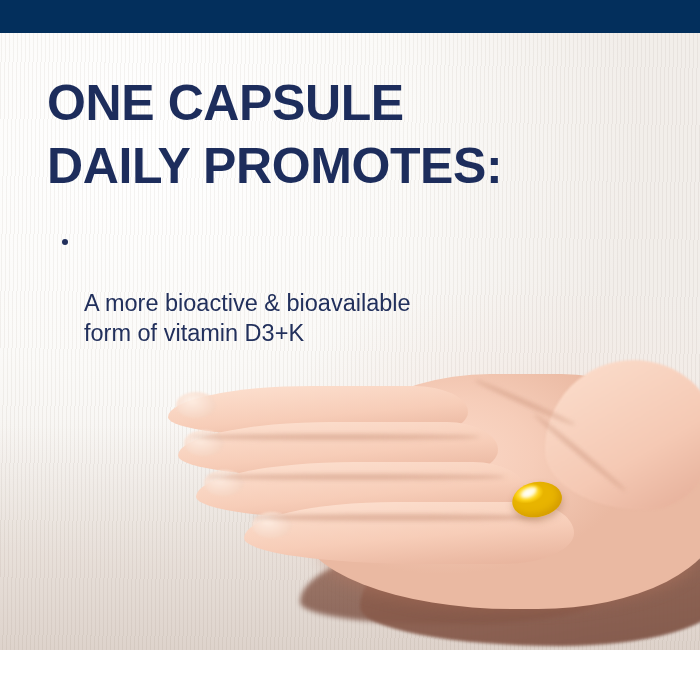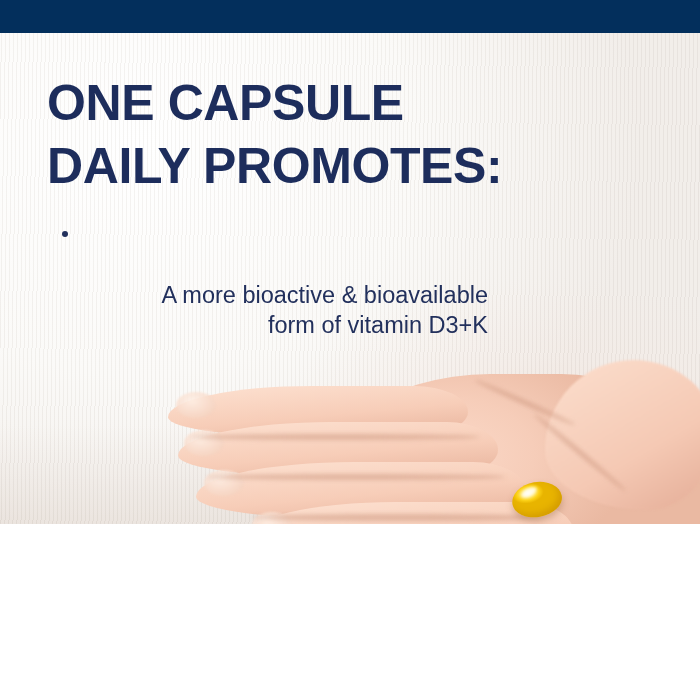--- a/index.html
+++ b/index.html
@@ -7,21 +7,21 @@
     padding: 0;
     background: #ffffff;
   }
   body {
     font-family: "Liberation Sans", sans-serif;
   }
 
   .ad {
     position: relative;
     width: 700px;
-    height: 524px;
+    height: 650px;
     overflow: hidden;
     background: #f4f1ee;
   }
 
   
   .topbar {
     position: absolute;
     left: 0; top: 0;
     width: 700px;
     height: 33px;
@@ -76,27 +76,26 @@
     font-weight: bold;
     letter-spacing: -0.4px;
     white-space: pre-line;
     z-index: 6;
   }
 
   
   .bullets {
     position: absolute;
     left: 58px;
-    top: 220px;
+    top: 228px;
     width: 430px;
     margin: 0;
     padding: 0;
     list-style: none;
     z-index: 6;
-    text-align: right;
   }
   .bullet {
     position: relative;
     padding-left: 26px;
     margin-bottom: 22px;
     color: #22305c;
     font-size: 23.5px;
     line-height: 30px;
     white-space: pre-line;
   }

